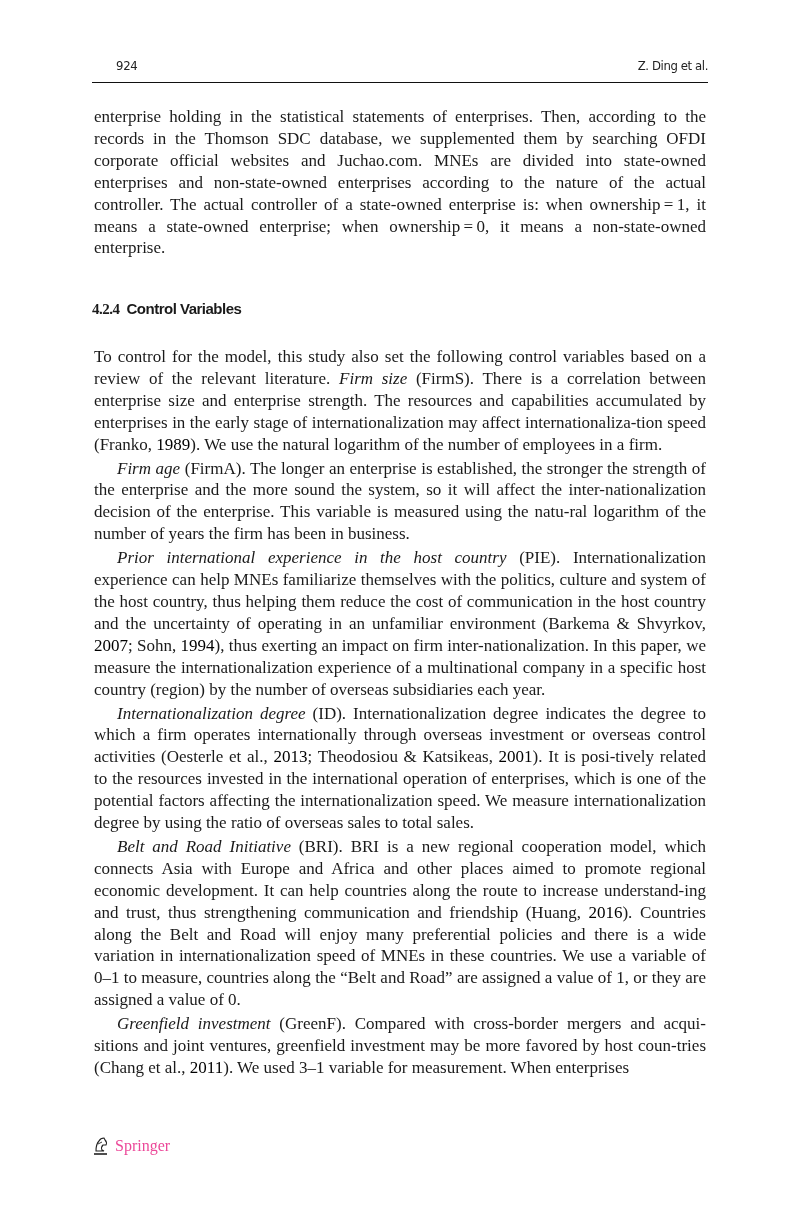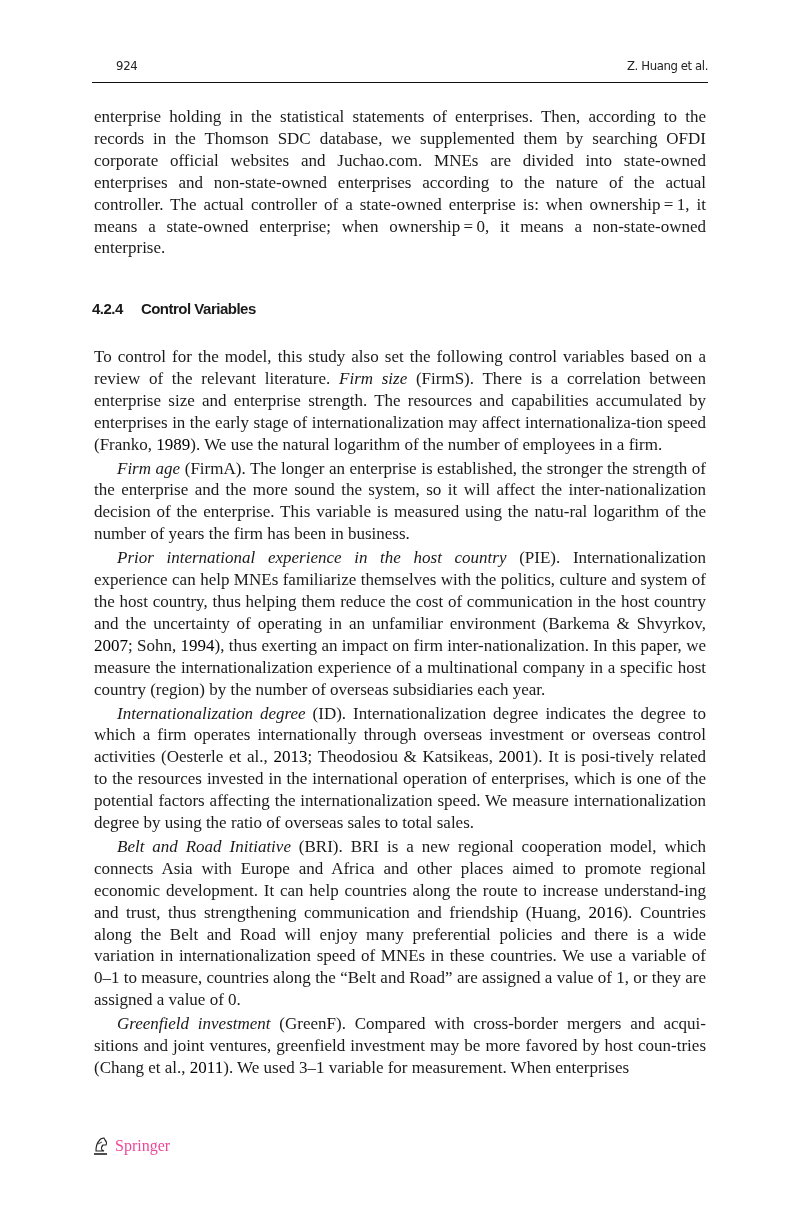--- a/index.html
+++ b/index.html
@@ -8,35 +8,35 @@
   .header { position: absolute; top: 58px; left: 0; width: 616px; height: 22px;
     font-family: "DejaVu Sans Condensed", "Liberation Sans", sans-serif; font-size: 13px; color: #222; }
   .header .pn { position: absolute; left: 0; top: 0; letter-spacing: -0.3px; margin-left: 24px; }
   .header .au { position: absolute; right: 0; top: 0; letter-spacing: -0.4px; }
   .rule { position: absolute; top: 82px; left: 0; width: 616px; height: 0; border-top: 1.6px solid #111; }
   .body-text { font-family: "Liberation Serif", serif; font-size: 17px; line-height: 21.9px; text-align: justify; color: #1a1a1a; }
   .para { margin: 2px; }
   .indent { text-indent: 23px; }
   .block1 { position: absolute; top: 104px; left: 0; width: 616px; }
   .heading { position: absolute; top: 300px; left: 0; font-family: "Liberation Sans", sans-serif; font-weight: bold; font-size: 15px; letter-spacing: -0.5px; color: #1a1a1a; }
-  .heading .num { margin-right: 18px; }
+  .heading .num { margin-right: 7px; font-family: Liberation Serif, serif; }
   .block2 { position: absolute; top: 344px; left: 0; width: 616px; }
   .cite { color: #000000; cursor: pointer; }
   em { }
   .footer { position: absolute; top: 1136px; left: 0; display: flex; align-items: center; font-family: "Liberation Serif", serif; font-size: 16px; color: #ec4899; }
   .footer svg { margin-right: 5px; }
 </style>
 </head>
 <body>
 
 <div class="page">
 
   <div class="header">
     <span class="pn">924</span>
-    <span class="au">Z. Huang et al.</span>
+    <span class="au">Z. Ding et al.</span>
   </div>
   <div class="rule"></div>
 
   <div class="block1 body-text">
     <p class="para">enterprise holding in the statistical statements of enterprises. Then, according to the records in the Thomson SDC database, we supplemented them by searching OFDI corporate official websites and Juchao.com. MNEs are divided into state-owned enterprises and non-state-owned enterprises according to the nature of the actual controller. The actual controller of a state-owned enterprise is: when ownership = 1, it means a state-owned enterprise; when ownership = 0, it means a non-state-owned enterprise.</p>
   </div>
 
   <div class="heading">
     <span class="num">4.2.4</span><span>Control Variables</span>
   </div>

